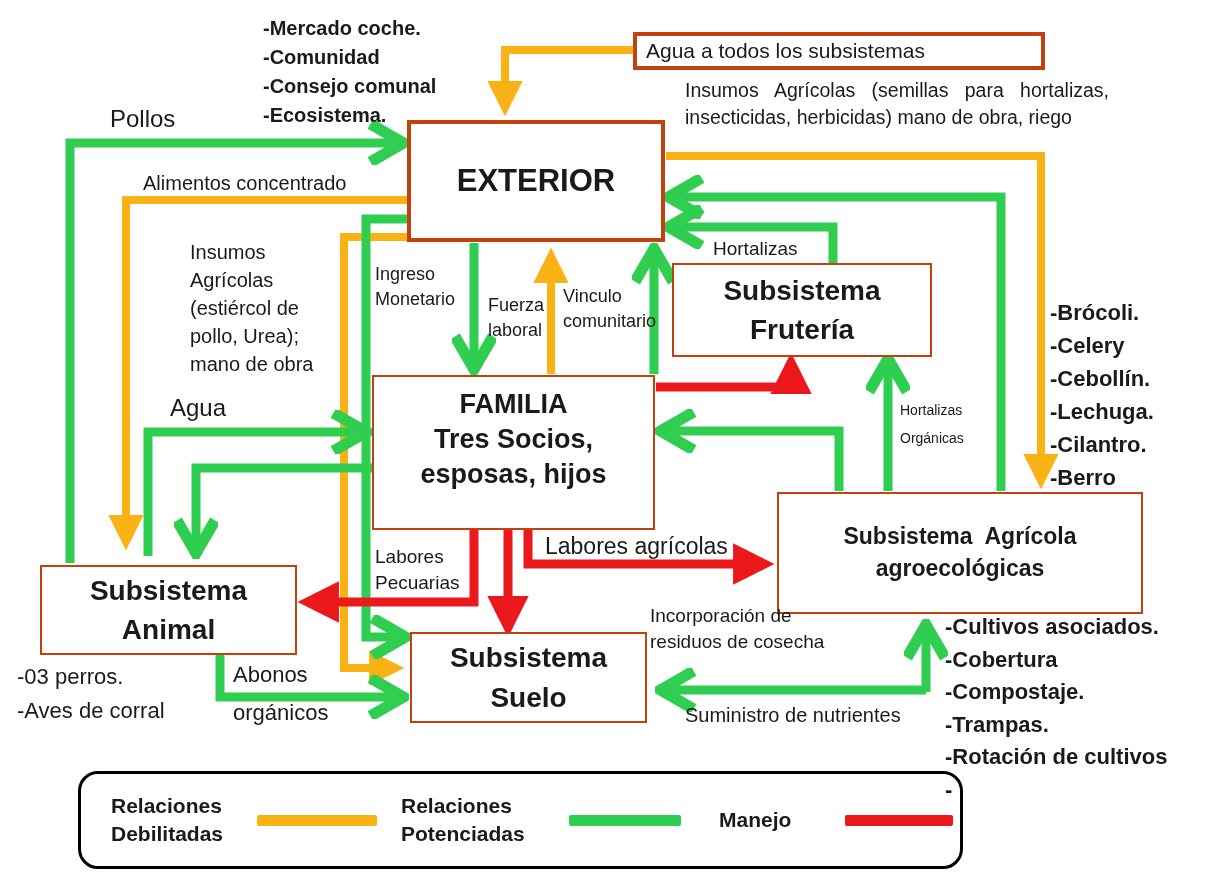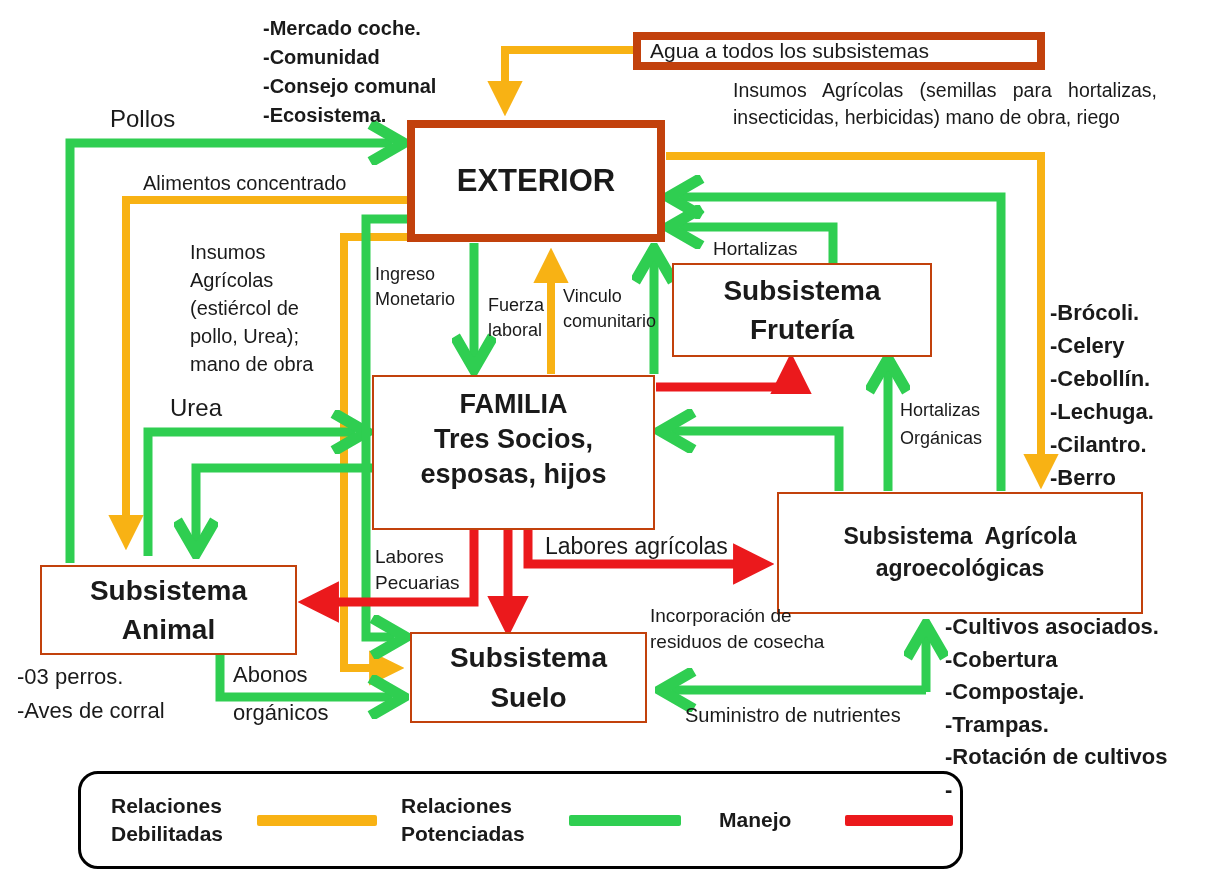--- a/index.html
+++ b/index.html
@@ -2,31 +2,31 @@
 <html><head>
 <meta charset="utf-8">
 <style>
   html,body{margin:0;padding:0;background:#fff;}
   #stage{
     position:relative;width:1218px;height:877px;background:#ffffff;overflow:hidden;
     font-family:"Liberation Sans","DejaVu Sans",sans-serif;color:#1a1a1a;
   }
   #edges{position:absolute;left:0;top:0;width:1218px;height:877px;}
   .node{
-    position:absolute;background:#ffffff;border:8px solid #c2410c;box-sizing:border-box;
+    position:absolute;background:#ffffff;border:4px solid #c2410c;box-sizing:border-box;
     display:flex;flex-direction:column;align-items:center;justify-content:center;
     text-align:center;font-weight:bold;line-height:1.25;
   }
   .lb{position:absolute;white-space:nowrap;}
   .wrap{white-space:normal;}
   .bold{font-weight:normal;}
   .list{position:absolute;font-weight:bold;}
   .list > div{white-space:nowrap;}
   .pre{white-space:pre-wrap;}
-  .just{text-align:justify;text-justify:inter-word;white-space:normal;margin-left:48px;}
+  .just{text-align:justify;text-justify:inter-word;white-space:normal;}
   #legend{
     position:absolute;left:78px;top:771px;width:885px;height:98px;
     border:3px solid #000;border-radius:20px;box-sizing:border-box;
     display:flex;align-items:center;padding:0 30px;gap:0;
   }
   .leg-item{display:flex;align-items:center;}
   .leg-label{font-size:21px;font-weight:600;line-height:1.35;width:142px;}
   .seg{height:11px;border-radius:2px;}
   .seg-weak{background:#F8B214;width:120px;margin:0 24px 0 4px;}
   .seg-strong{background:#2FCE51;width:112px;margin:0 20px 0 26px;}
@@ -136,23 +136,23 @@
 
   <div class="list" style="left:1050px;top:296px;font-size:22px;line-height:33px;">
     <div>-Brócoli.</div>
     <div>-Celery</div>
     <div>-Cebollín.</div>
     <div>-Lechuga.</div>
     <div>-Cilantro.</div>
     <div>-Berro</div>
   </div>
 
-  <div class="lb bold" style="left:170px;top:394px;font-size:24px;">Urea</div>
+  <div class="lb bold" style="left:170px;top:394px;font-size:24px;">Agua</div>
 
-  <div class="lb wrap" style="left:900px;top:396px;width:100px;font-size:18px;line-height:28px;">Hortalizas Orgánicas</div>
+  <div class="lb wrap" style="left:900px;top:396px;width:100px;font-size:14px;line-height:28px;">Hortalizas Orgánicas</div>
 
   <div class="lb bold wrap" style="left:375px;top:544px;width:100px;font-size:19px;line-height:26px;">Labores Pecuarias</div>
 
   <div class="lb bold" style="left:545px;top:533px;font-size:23px;">Labores agrícolas</div>
 
   <div class="lb bold wrap" style="left:650px;top:603px;width:200px;font-size:19px;line-height:26px;">Incorporación de residuos de cosecha</div>
 
   <div class="lb bold" style="left:685px;top:704px;font-size:20px;">Suministro de nutrientes</div>
 
   <div class="list" style="left:945px;top:611px;font-size:22px;line-height:32.5px;">

